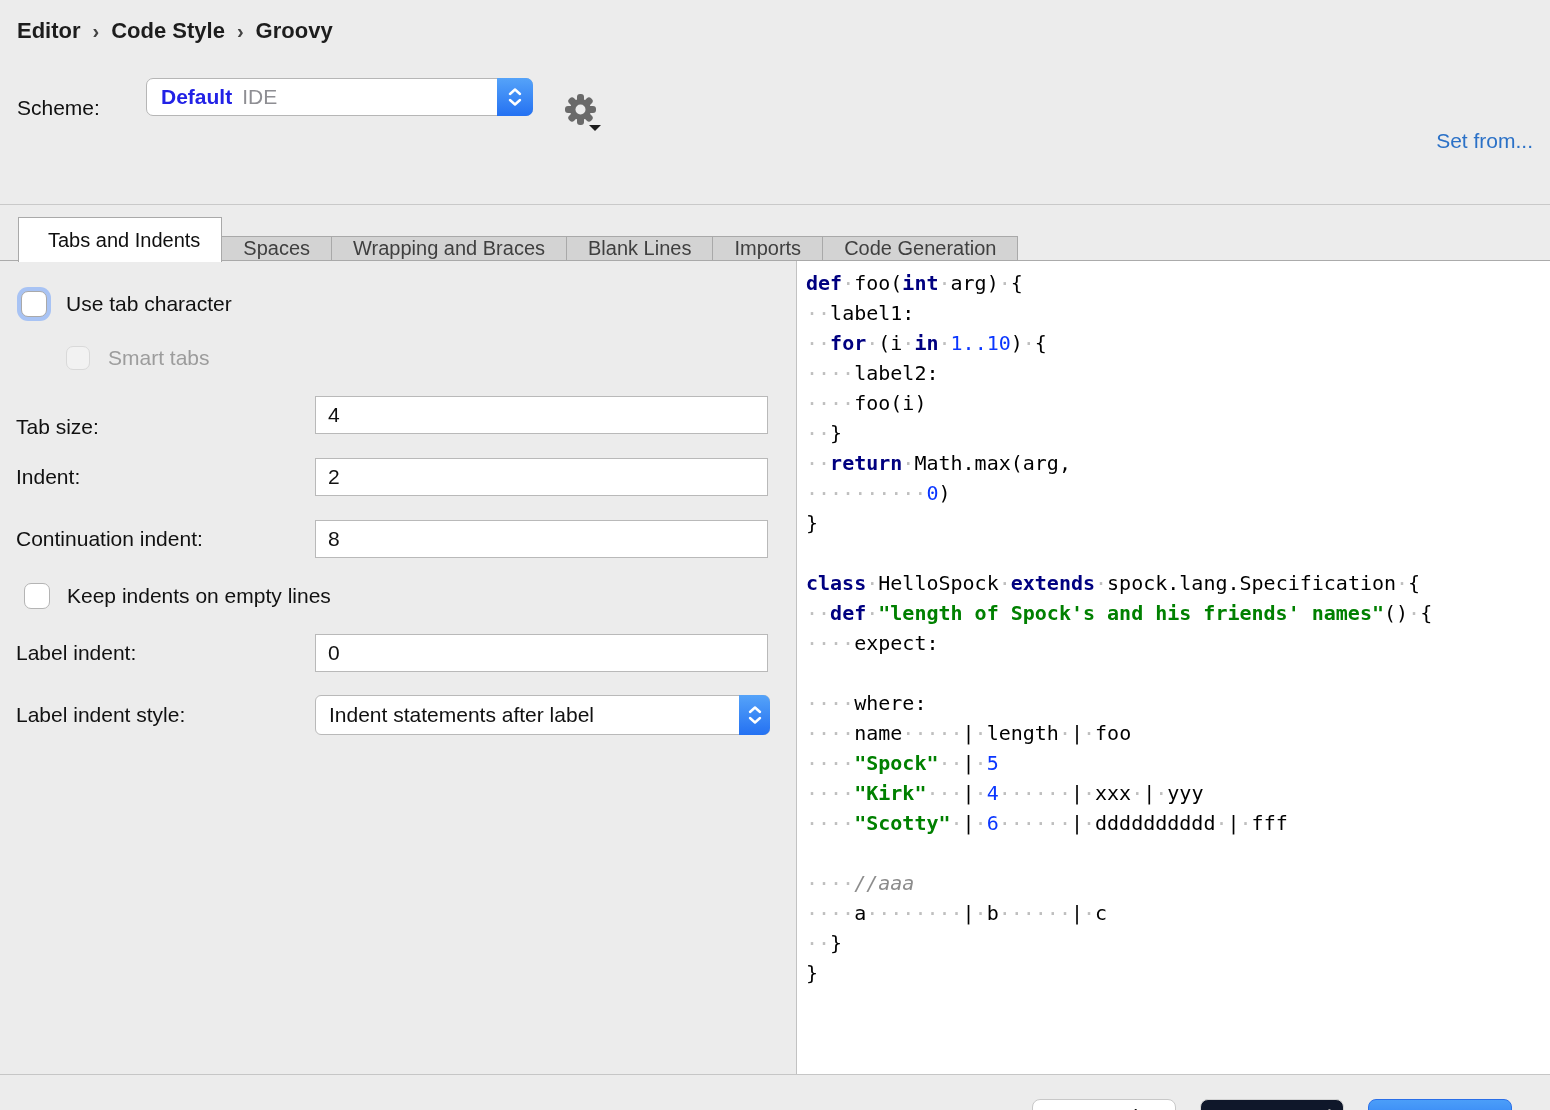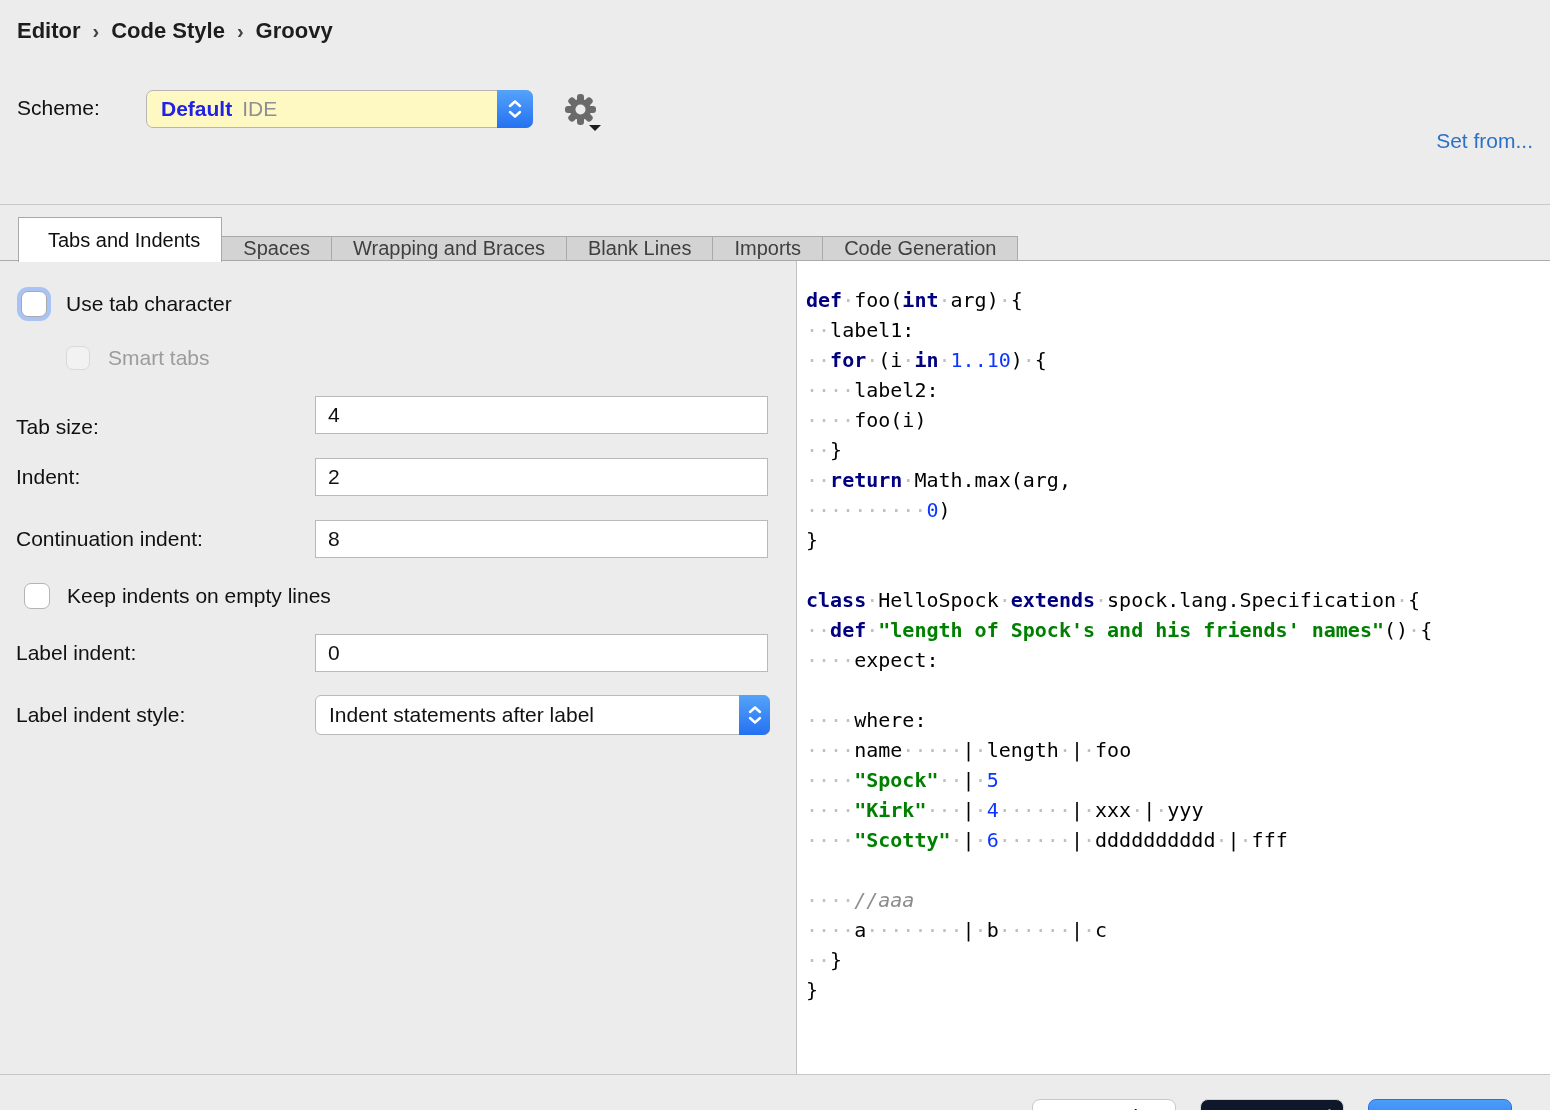--- a/index.html
+++ b/index.html
@@ -10,22 +10,22 @@
     color:#111;
     position:relative;
   }
 
   
   .header { position:relative; height:205px; border-bottom:1px solid #c9c9c9; }
   .breadcrumb { position:absolute; left:17px; top:18px; font-size:22px; font-weight:bold; color:#1d1d1d; display:flex; align-items:center; }
   .crumb-sep { margin:0 12px; font-size:20px; color:#444; font-weight:600; }
   .scheme-label { position:absolute; left:17px; top:96px; font-size:21px; }
   .scheme-select {
-    position:absolute; left:146px; top:90px; width:387px; height:38px;
-    background:#fef9c3; border:1px solid #b6b6b6; border-radius:7px;
+    position:absolute; left:146px; top:78px; width:387px; height:38px;
+    background:#ffffff; border:1px solid #b6b6b6; border-radius:7px;
     display:flex; align-items:center; cursor:default;
   }
   .scheme-value { margin-left:14px; font-size:21px; font-weight:bold; color:#2222e6; }
   .scheme-tag { margin-left:10px; font-size:21px; color:#8e8e93; }
   .stepper {
     position:absolute; right:-1px; top:-1px; bottom:-1px; width:36px;
     border-radius:0 7px 7px 0;
     background:linear-gradient(#55a3f9,#2471f2);
     display:flex; flex-direction:column; align-items:center; justify-content:center; gap:2px;
   }
@@ -42,21 +42,21 @@
   }
   .tab:first-child { border-left:1px solid #a9a9a9;padding-left:29px; }
   .tab.active {
     background:#fff; color:#0f0f0f; height:45px; margin-bottom:-1px;
     border-bottom:none; z-index:3;
   }
 
   
   .content { display:flex; height:813px; }
   .settings { position:relative; width:797px; background:#ececec; border-right:1px solid #c2c2c2; }
-  .preview { flex:1; background:#fff; padding:24px 0 0 9px; overflow:hidden; }
+  .preview { flex:1; background:#fff; padding:7px 0 0 9px; overflow:hidden; }
 
   .code-line { font-family:"DejaVu Sans Mono", monospace; font-size:20px; line-height:30px; height:30px; white-space:pre; }
   .seg-k { color:#000080; font-weight:bold; }
   .seg-n { color:#0a36ff; }
   .seg-s { color:#008000; font-weight:bold; }
   .seg-c { color:#8c8c8c; font-style:italic; }
   .seg-p { color:#000; }
   .seg-w { color:#bfbfbf; }
 
   

